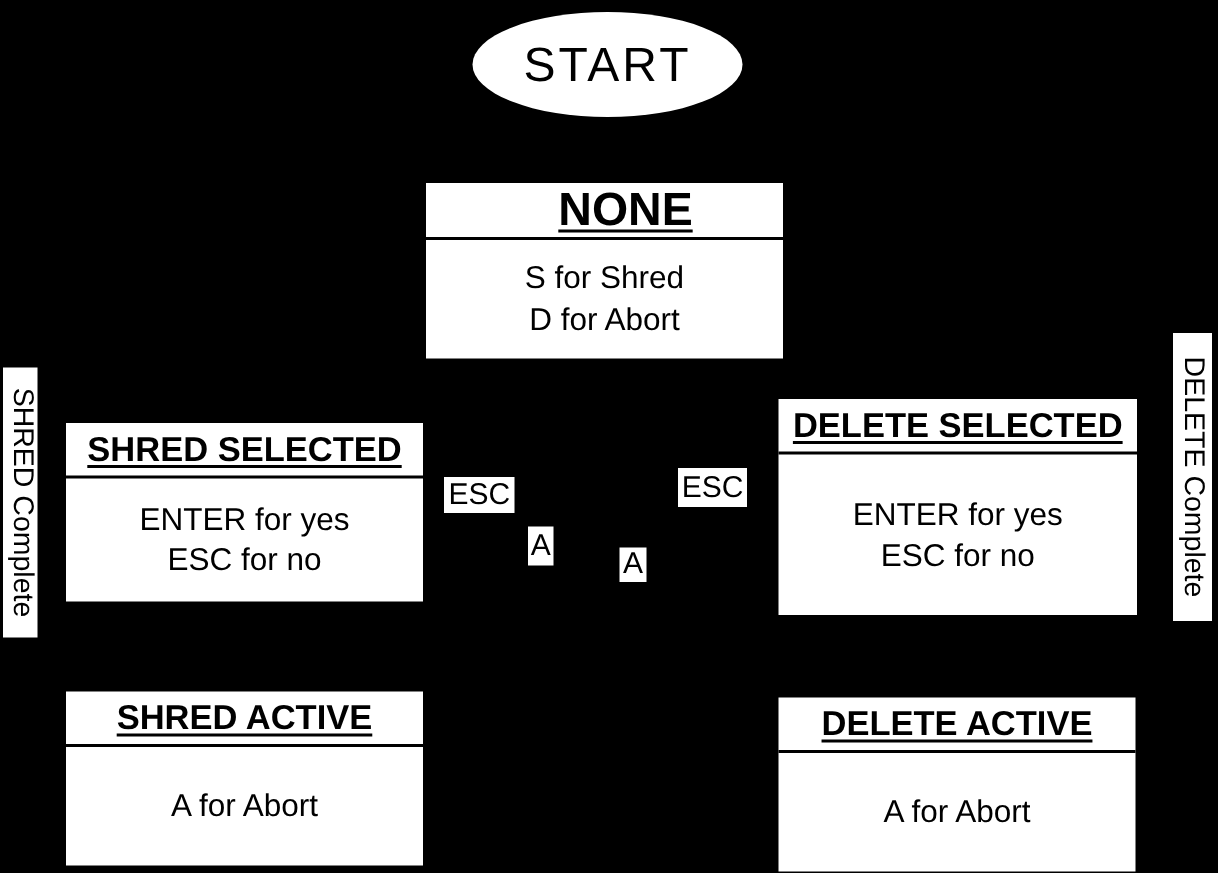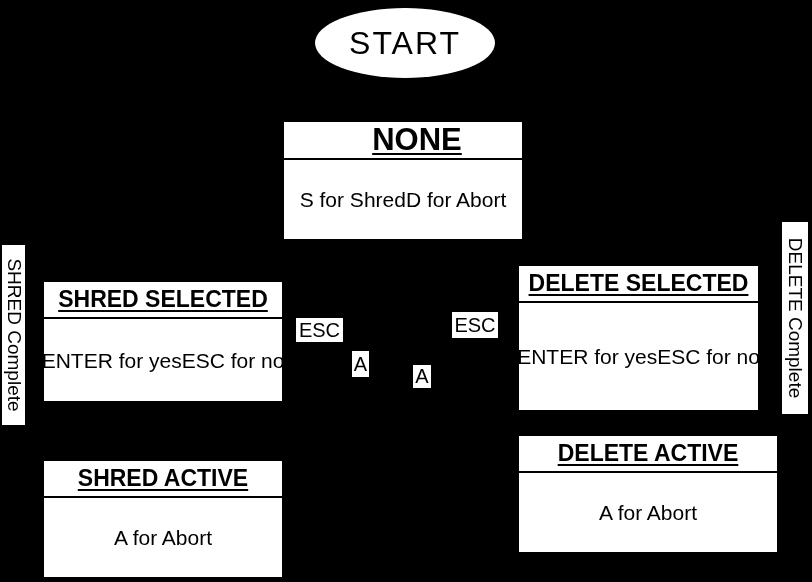--- a/index.html
+++ b/index.html
@@ -21,21 +21,21 @@
   }
   .node-title {
     flex:0 0 auto; display:flex; align-items:center; justify-content:center;
     font-weight:bold; border-bottom:2px solid var(--ink,#000000);
     text-decoration:underline; text-decoration-thickness:2px; text-underline-offset:3px;
     white-space:nowrap;
   }
   .t-lg { height:36px; font-size:31px;padding-left:28px; }
   .t-sm { height:35px; font-size:23px; letter-spacing:0px; }
   .node-body {
-    flex:1; display:flex; 
+    flex:1; display:flex; flex-direction:column;
     align-items:center; justify-content:center;
     font-size:21px;
   }
   .node-body .line { line-height:27px; white-space:nowrap; }
   .nb-wide .line { line-height:28px; }
   .chip {
     position:absolute; background:var(--fill,#ffffff);
     display:flex; align-items:center; justify-content:center;
     font-size:20px; white-space:nowrap;margin-top:16px;
   }
@@ -79,21 +79,21 @@
     </div>
   </div>
 
   <div class="node" style="left:44px;top:461px;width:238px;height:116px">
     <div class="node-title t-sm">SHRED ACTIVE</div>
     <div class="node-body">
       <div class="line">A for Abort</div>
     </div>
   </div>
 
-  <div class="node" style="left:519px;top:436px;width:258px;height:116px">
+  <div class="node" style="left:519px;top:465px;width:238px;height:116px">
     <div class="node-title t-sm">DELETE ACTIVE</div>
     <div class="node-body">
       <div class="line">A for Abort</div>
     </div>
   </div>
 
   <div class="chip" style="left:296px;top:302px;width:47px;height:24px">ESC</div>
   <div class="chip" style="left:452px;top:296px;width:46px;height:26px">ESC</div>
   <div class="chip" style="left:352px;top:335px;width:17px;height:26px">A</div>
   <div class="chip" style="left:413px;top:349px;width:18px;height:23px">A</div>

